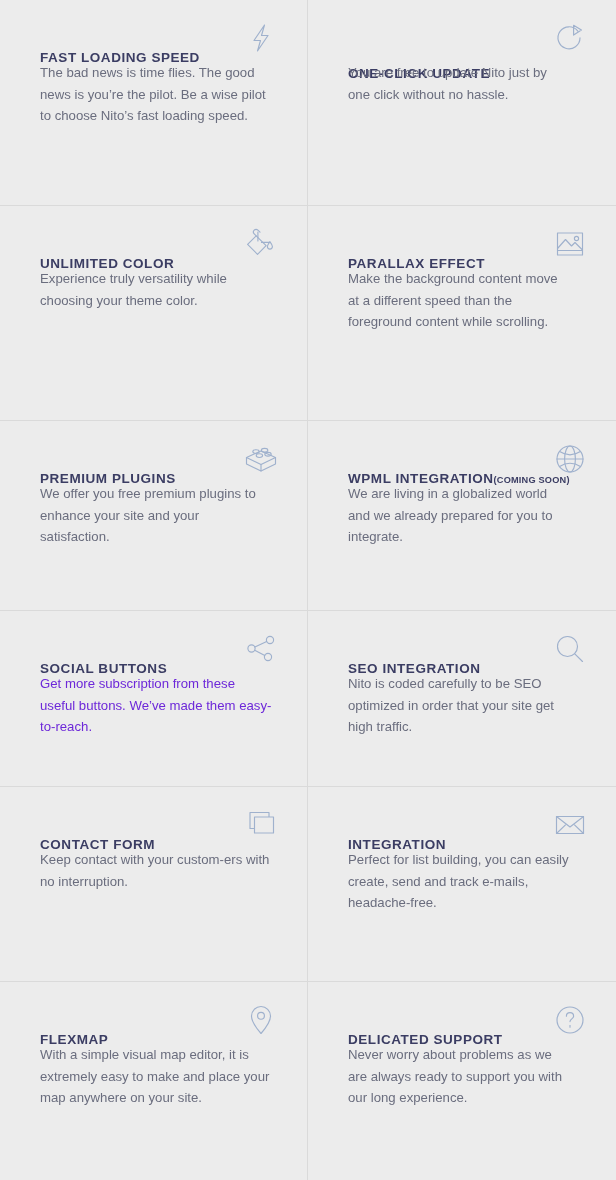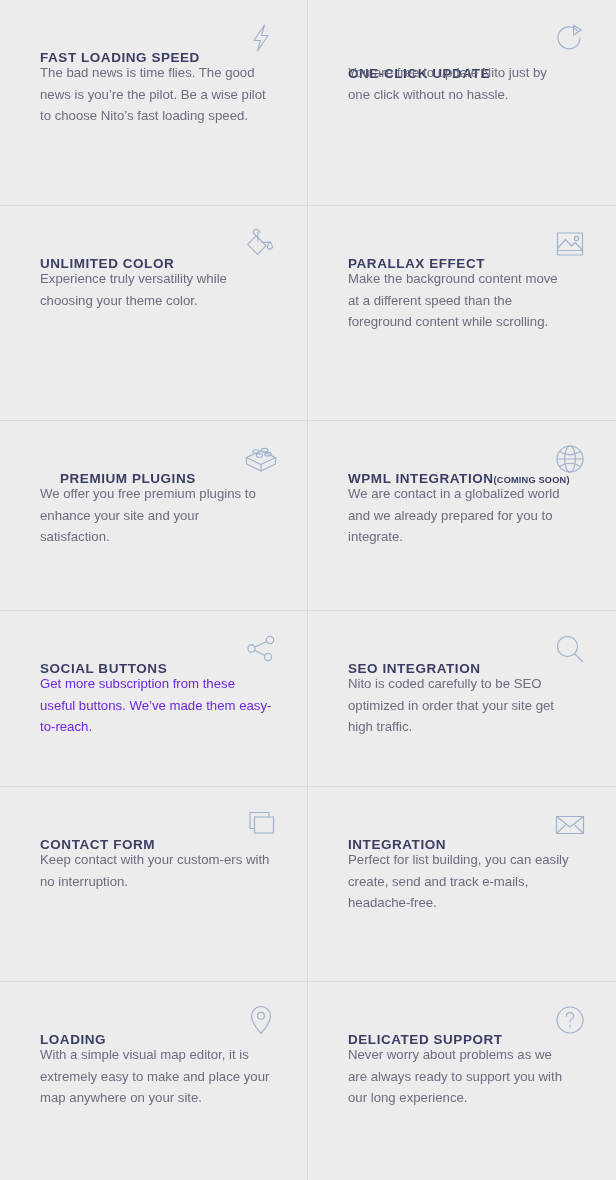--- a/index.html
+++ b/index.html
@@ -158,36 +158,36 @@
       <svg viewBox="0 0 40 40" style="stroke: rgb(159, 177, 205);">
         <path d="M5.5 18.5 L20 12 L34.5 18.5 L20 25.5 Z"></path>
         <path d="M5.5 18.5 V25 L20 32 V25.5"></path>
         <path d="M34.5 18.5 V25 L20 32"></path>
         <ellipse cx="15" cy="12.6" rx="3.2" ry="1.9"></ellipse>
         <ellipse cx="23.6" cy="11.2" rx="3.2" ry="1.9"></ellipse>
         <ellipse cx="18.4" cy="16.6" rx="3.2" ry="1.9"></ellipse>
         <ellipse cx="27" cy="15.2" rx="3.2" ry="1.9"></ellipse>
       </svg>
     </span>
-    <h3 class="feature-title" style="color: rgb(59, 61, 99); margin-left: 20px;"><span>PREMIUM PLUGINS</span><span class="badge"></span></h3>
+    <h3 class="feature-title" style="color: rgb(59, 61, 99);"><span>PREMIUM PLUGINS</span><span class="badge"></span></h3>
     <p class="feature-desc" style="color: rgb(106, 109, 126);">We offer you free premium plugins to enhance your site and your satisfaction.</p>
   </div>
   <div class="vline r3" style="background: rgb(218, 218, 218);"></div>
   <div class="cell right">
     <span class="icon-wrap">
       <svg viewBox="0 0 40 40" style="stroke: rgb(159, 177, 205);">
         <circle cx="20" cy="20" r="13"></circle>
         <ellipse cx="20" cy="20" rx="5.4" ry="13"></ellipse>
         <path d="M7 20 H33"></path>
         <path d="M9.6 12.6 C13 14.8 16.4 15.8 20 15.8 S27 14.8 30.4 12.6"></path>
         <path d="M9.6 27.4 C13 25.2 16.4 24.2 20 24.2 S27 25.2 30.4 27.4"></path>
       </svg>
     </span>
     <h3 class="feature-title" style="color: rgb(59, 61, 99);"><span>WPML INTEGRATION</span><span class="badge">(COMING SOON)</span></h3>
-    <p class="feature-desc" style="color: rgb(106, 109, 126);">We are contact in a globalized world and we already prepared for you to integrate.</p>
+    <p class="feature-desc" style="color: rgb(106, 109, 126);">We are living in a globalized world and we already prepared for you to integrate.</p>
   </div>
 
   <div class="hline" style="background: rgb(218, 218, 218);"></div>
 
   <div class="cell left">
     <span class="icon-wrap">
       <svg viewBox="0 0 40 40" style="stroke: rgb(159, 177, 205);">
         <circle cx="10.5" cy="19.5" r="3.6"></circle>
         <circle cx="29" cy="11" r="3.6"></circle>
         <circle cx="27" cy="28" r="3.6"></circle>
@@ -238,21 +238,21 @@
 
   <div class="hline" style="background: rgb(218, 218, 218);"></div>
 
   <div class="cell left">
     <span class="icon-wrap">
       <svg viewBox="0 0 40 40" style="stroke: rgb(159, 177, 205);">
         <path d="M20 6.5 a9.5 9.5 0 0 1 9.5 9.5 c0 6.5 -9.5 17.5 -9.5 17.5 S10.5 22.5 10.5 16 A9.5 9.5 0 0 1 20 6.5 Z"></path>
         <circle cx="20" cy="15.8" r="3.4"></circle>
       </svg>
     </span>
-    <h3 class="feature-title" style="color: rgb(59, 61, 99);"><span>LOADING</span><span class="badge"></span></h3>
+    <h3 class="feature-title" style="color: rgb(59, 61, 99);"><span>FLEXMAP</span><span class="badge"></span></h3>
     <p class="feature-desc" style="color: rgb(106, 109, 126);">With a simple visual map editor, it is extremely easy to make and place your map anywhere on your site.</p>
   </div>
   <div class="vline r6" style="background: rgb(218, 218, 218);"></div>
   <div class="cell right">
     <span class="icon-wrap">
       <svg viewBox="0 0 40 40" style="stroke: rgb(159, 177, 205);">
         <circle cx="20" cy="20" r="13"></circle>
         <path d="M16.4 16.2 c0 -2 1.6 -3.6 3.6 -3.6 s3.6 1.6 3.6 3.6 c0 2.6 -3.6 2.7 -3.6 5.4"></path>
         <path d="M20 25.6 v1.6"></path>
       </svg>

